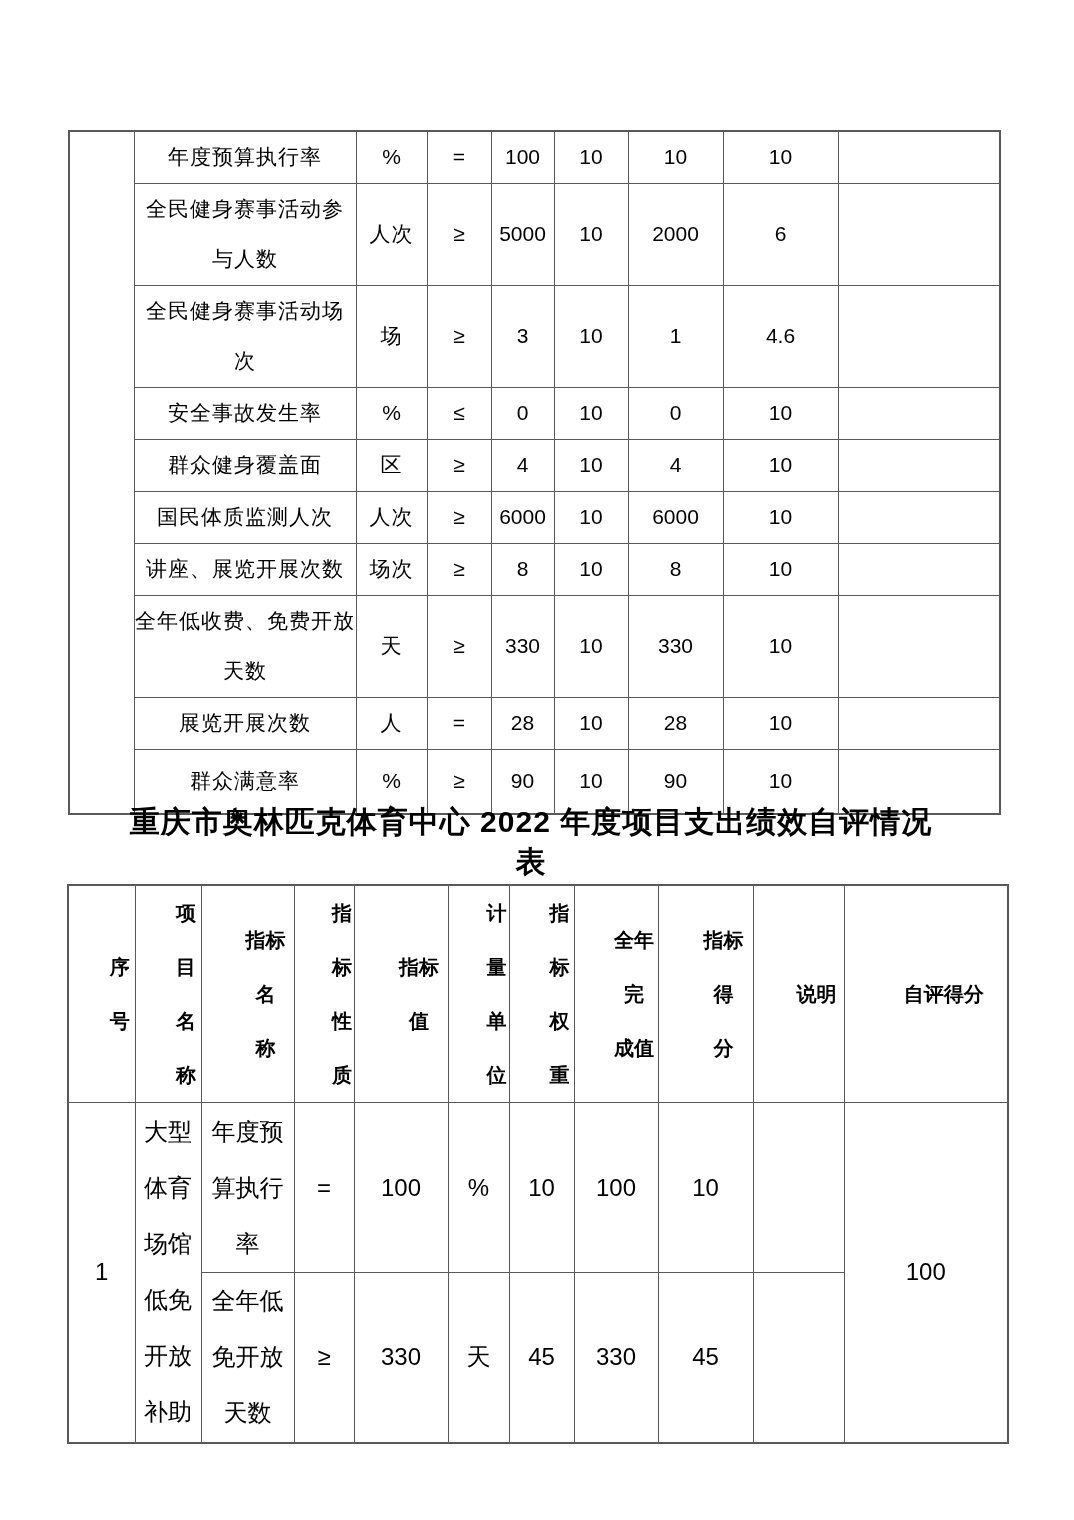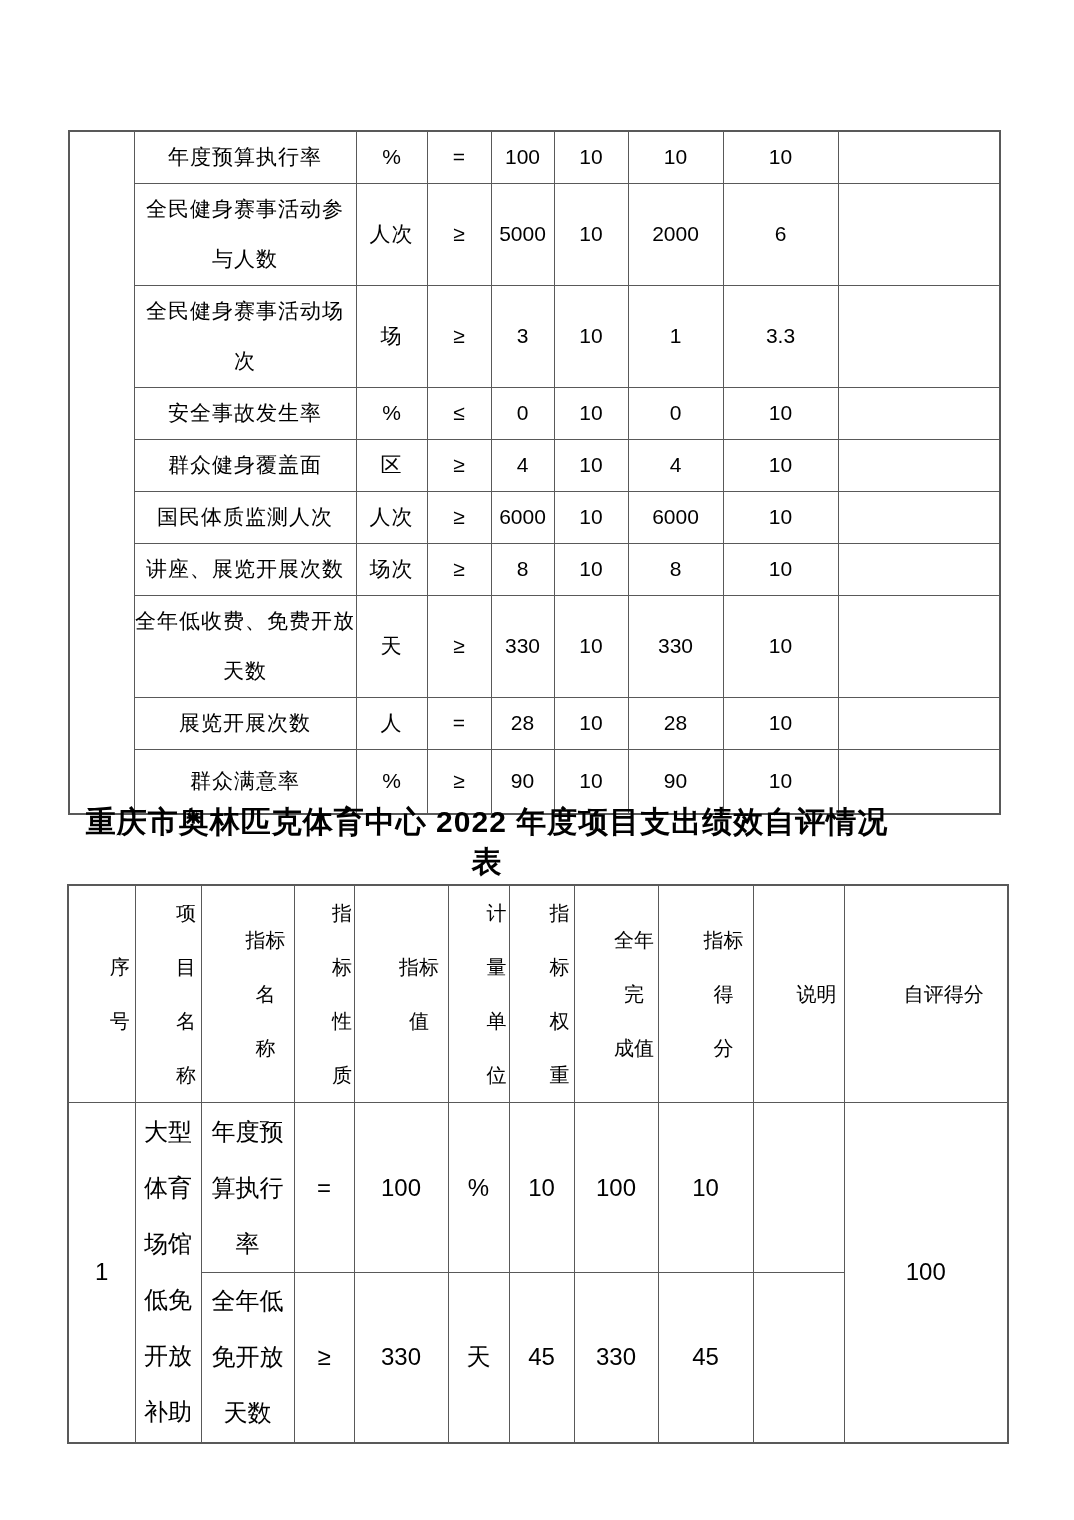--- a/index.html
+++ b/index.html
@@ -32,29 +32,30 @@
   .doc-title{
     position:absolute;left:0;top:802px;
     width:974px;
     text-align:center;
     font-family:"Liberation Sans", sans-serif;
     font-weight:bold;
     font-size:30px;
     line-height:40px;
     white-space:pre-line;
     letter-spacing:1px;
+    padding-left:44px;
   }
   
   .t2{
     position:absolute;left:67px;top:884px;
     width:940px;
     border:2px solid #595959;
   }
   .t2 .head td{
-    font-weight:normal;
+    font-weight:bold;
     font-size:20px;
     line-height:54px;
     padding-left:36px;
   }
   .t2 .bd td{
     font-size:24px;
     line-height:56px;
   }
   
   .num{font-family:"Liberation Sans", sans-serif;}
@@ -100,21 +101,21 @@
       <td></td>
     </tr>
     <tr style="height:102px">
       <td class="lbl">全民健身赛事活动场
 次</td>
       <td class="lbl">场</td>
       <td class="num">≥</td>
       <td class="num">3</td>
       <td class="num">10</td>
       <td class="num">1</td>
-      <td class="num">3.3</td>
+      <td class="num">4.6</td>
       <td></td>
     </tr>
     <tr style="height:52px">
       <td class="lbl">安全事故发生率</td>
       <td class="num">%</td>
       <td class="num">≤</td>
       <td class="num">0</td>
       <td class="num">10</td>
       <td class="num">0</td>
       <td class="num">10</td>

